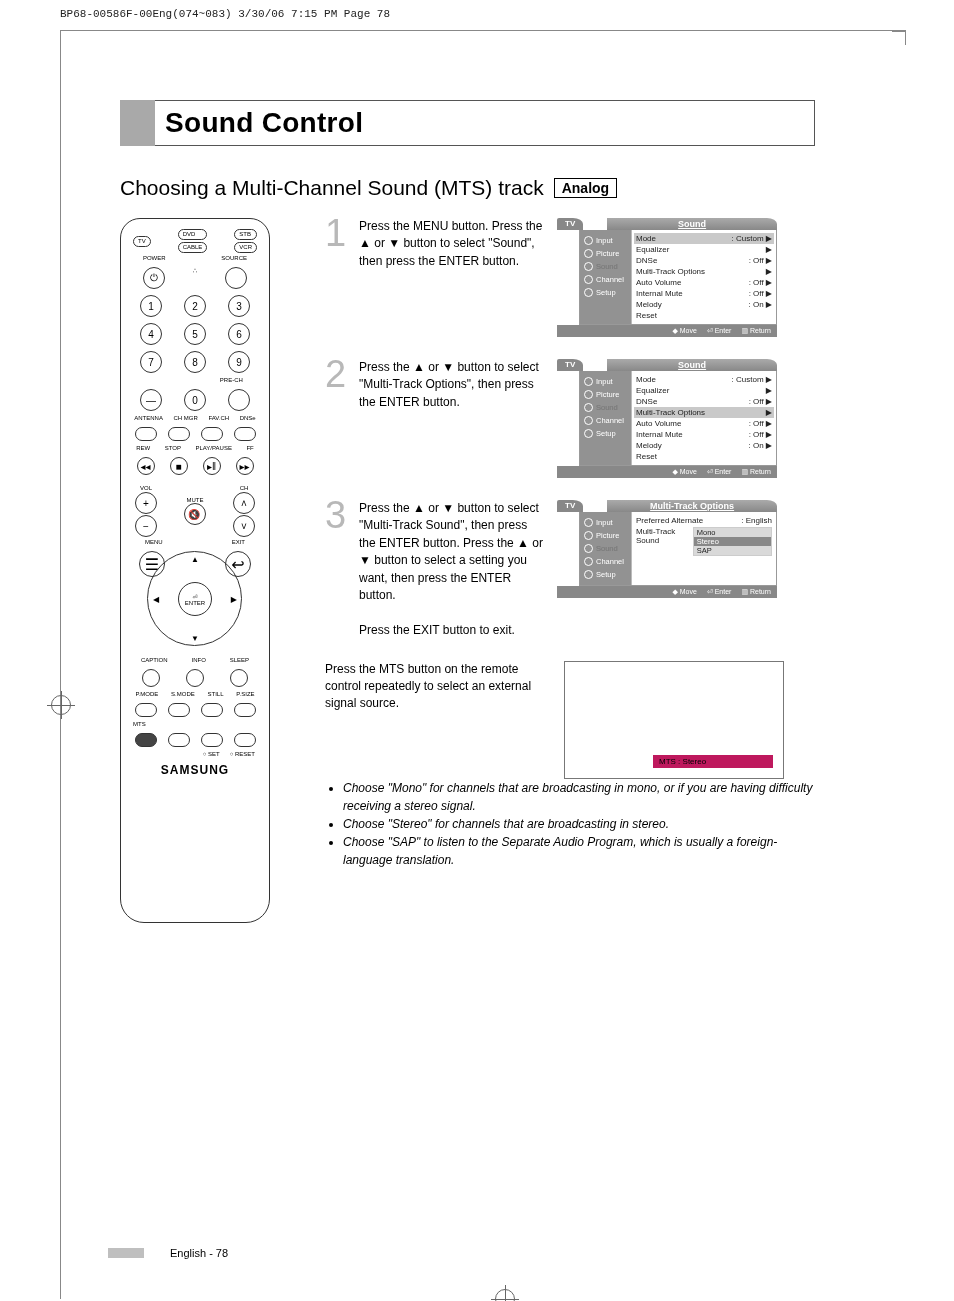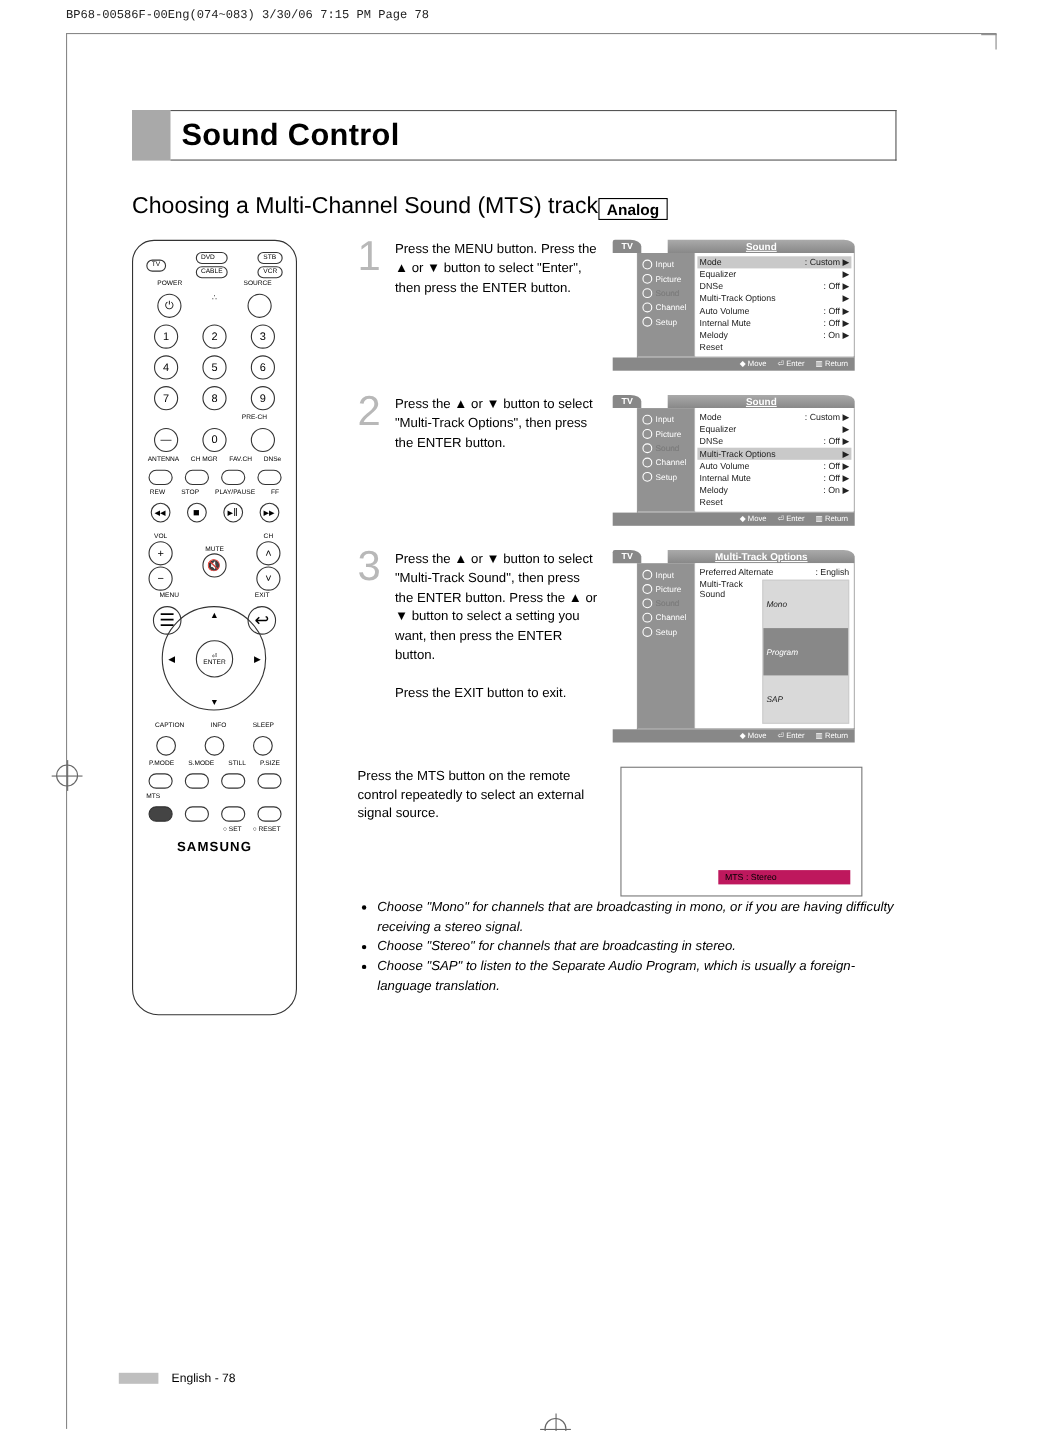--- a/index.html
+++ b/index.html
@@ -11,21 +11,21 @@
   .reg-left { position: absolute; top: 660px; left: -14px; width: 28px; height: 28px; }
   .reg-bottom { position: absolute; bottom: -14px; left: 430px; width: 28px; height: 28px; }
   .reg-left::before, .reg-bottom::before { content:""; position:absolute; top:50%; left:0; right:0; border-top:1px solid #666; }
   .reg-left::after, .reg-bottom::after { content:""; position:absolute; left:50%; top:0; bottom:0; border-left:1px solid #666; }
   .reg-circle { position:absolute; top:4px; left:4px; width:20px; height:20px; border:1px solid #666; border-radius:50%; }
 
   .content { position: absolute; top: 100px; left: 120px; width: 695px; }
   .section-title-row { display:flex; align-items:stretch; margin-bottom: 30px; }
   .gray-block { width: 35px; background:#a9a9a9; }
   .section-title { flex:1; font-size: 28px; font-weight:700; padding:6px 10px; border:1px solid #555; border-left:none; font-family: "Arial Narrow", Arial, sans-serif; letter-spacing:0.3px; }
-  .sub-title-row { display:flex; align-items:flex-end; margin-bottom:18px; }
+  .sub-title-row { display:flex; align-items:center; gap:10px; margin-bottom:18px; }
   .sub-title { font-size: 21px; font-weight:400; font-family: "Arial Narrow", Arial, sans-serif; }
   .analog-badge { border:1px solid #000; padding:1px 7px; font-size:14px; font-weight:700; font-family: "Arial Narrow", Arial, sans-serif; }
   .intro { font-size: 13px; margin-bottom: 50px; }
 
   .main-columns { display:flex; gap:30px; }
   .remote-col { width: 175px; flex-shrink:0; }
   .remote-box { width:150px; height:705px; border:1.5px solid #333; border-radius:20px 20px 24px 24px; background:#fff; position:relative; padding:10px 8px 8px; }
   .remote-top-labels { display:flex; justify-content:space-between; align-items:center; font-size:6px; margin-bottom:4px; padding: 0 4px;}
   .small-oval { border:1px solid #333; border-radius:6px; padding:0 4px; font-size:6px; line-height:9px; display:inline-block; }
   .small-oval-stack { display:flex; flex-direction:column; gap:2px; }
@@ -53,34 +53,34 @@
   .osd-side { width:52px; background:#929292; color:#fff; padding:4px 0; border-right:1px solid #bbb; }
   .osd-side-item { padding:2px 4px; font-size:7.5px; display:flex; align-items:center; gap:3px; }
   .osd-side-item.highlight { color:#808080; text-shadow:0 0 0.5px #777; }
   .osd-icon { width:9px; height:9px; border:0.8px solid #fff; border-radius:50%; display:inline-block; }
   .osd-main { flex:1; background:#fff; padding:3px 4px; }
   .osd-row { display:flex; justify-content:space-between; padding:1px 0; }
   .osd-row.sel { background:#c9c9c9; margin:0 -2px; padding:1px 2px; }
   .osd-row .arrow-r { font-size:8px; }
   .osd-footer { background:#888; color:#fff; display:flex; justify-content:flex-end; gap:10px; padding:2px 6px; font-size:7px; }
   .mts-block { border:1px solid #ccc; width:90px; background:#d9d9d9; margin-left:auto; }
-  .mts-row { padding:17px 3px; font-size:7.5px;font-style:italic; }
+  .mts-row { padding:0 3px; font-size:7.5px; }
   .mts-row.active { background:#888; color:#fff; }
   .osd-step3-main { flex:1; background:#fff; padding:3px 4px; }
 
   .alt-heading { font-size:13px; font-weight:700; border-bottom:1px solid #333; padding-bottom:2px; margin:10px 0 8px; }
   .alt-row { display:flex; gap:24px; }
   .alt-text { font-size:12px; width:215px; line-height:1.4; }
   .mts-popup { width:220px; height:118px; border:1px solid #777; position:relative; }
   .mts-banner { position:absolute; bottom:10px; right:10px; width:120px; background:#be185d; font-size:8px; padding:2px 6px; }
 
   .notes-head { font-style:italic; font-weight:700; font-size:13px; margin:22px 0 5px; }
   .notes-list { font-size:12px; font-style:italic; padding-left:18px; line-height:1.5; }
 
-  .footer-row { position:absolute; bottom:42px; left:108px; display:flex; align-items:center; gap:12px; }
+  .footer-row { position:absolute; bottom:42px; left:108px; display:flex; align-items:center; gap:26px; }
   .footer-bar { width:36px; height:10px; background:#bfbfbf; }
   .footer-text { font-size:11px; }
 </style>
 </head>
 <body>
 
 <div class="page">
   <div class="print-header">BP68-00586F-00Eng(074~083)  3/30/06  7:15 PM  Page 78</div>
 
   <div class="crop-box">
@@ -250,21 +250,21 @@
             <span>○ <span>RESET</span></span>
           </div>
           <div class="samsung-logo">SAMSUNG</div>
         </div>
       </div>
 
       <div class="right-col">
 
         <div class="step">
           <div class="step-num">1</div>
-          <div class="step-text">Press the MENU button. Press the ▲ or ▼ button to select "Enter", then press the ENTER button.</div>
+          <div class="step-text">Press the MENU button. Press the ▲ or ▼ button to select "Sound", then press the ENTER button.</div>
           <div class="osd" id="osd1">
     <div class="osd-header">
       <div class="osd-tab-tv">TV</div>
       <div class="osd-tab-title">Sound</div>
     </div>
     <div class="osd-body">
       <div class="osd-side">
         <div class="osd-side-item "><span class="osd-icon"></span>Input</div>
                   <div class="osd-side-item "><span class="osd-icon"></span>Picture</div>
                   <div class="osd-side-item highlight"><span class="osd-icon"></span>Sound</div>
@@ -394,21 +394,21 @@
       </div>
       <div class="osd-step3-main">
         <div class="osd-row">
                     <span>Preferred Alternate</span>
                     <span>: English</span>
                   </div>
         <div class="osd-row" style="align-items:flex-start;">
           <span>Multi-Track Sound</span>
           <div class="mts-block">
                       <div class="mts-row ">Mono</div>
-                      <div class="mts-row active">Program</div>
+                      <div class="mts-row active">Stereo</div>
                       <div class="mts-row ">SAP</div>
                     </div>
         </div>
       </div>
     </div>
     <div class="osd-footer">
       <span>◆ Move</span>
                 <span>⏎ Enter</span>
                 <span>▥ Return</span>
     </div>

